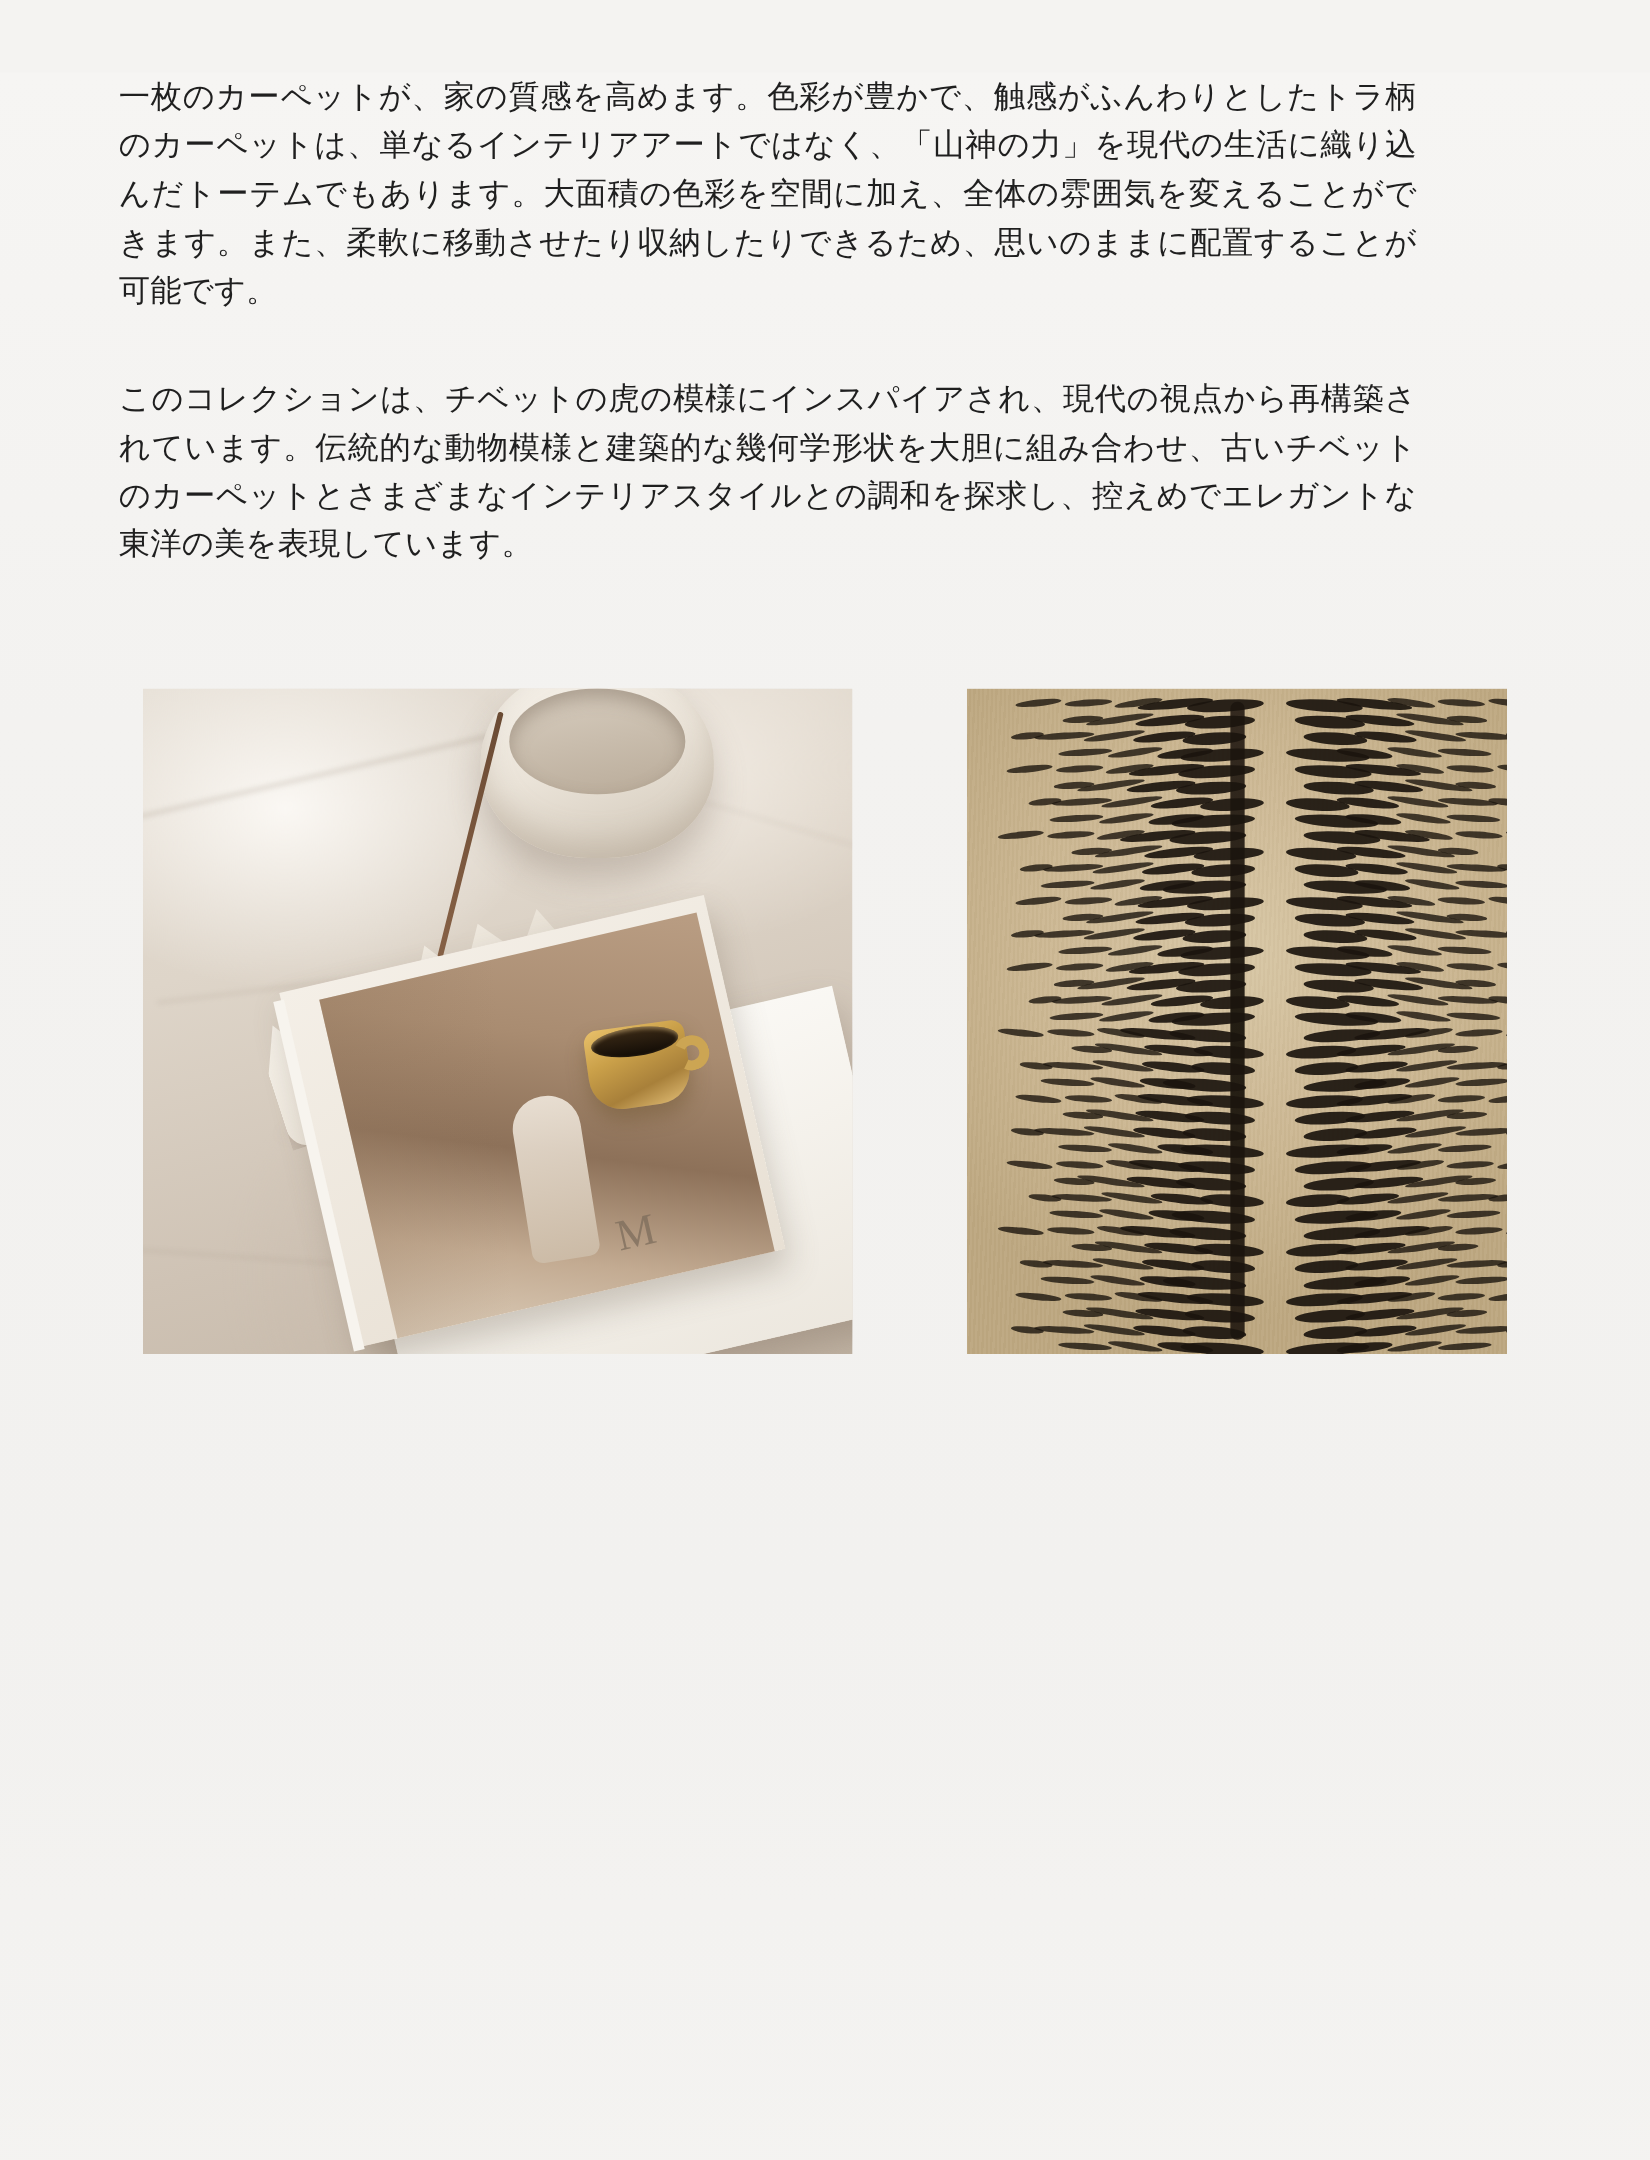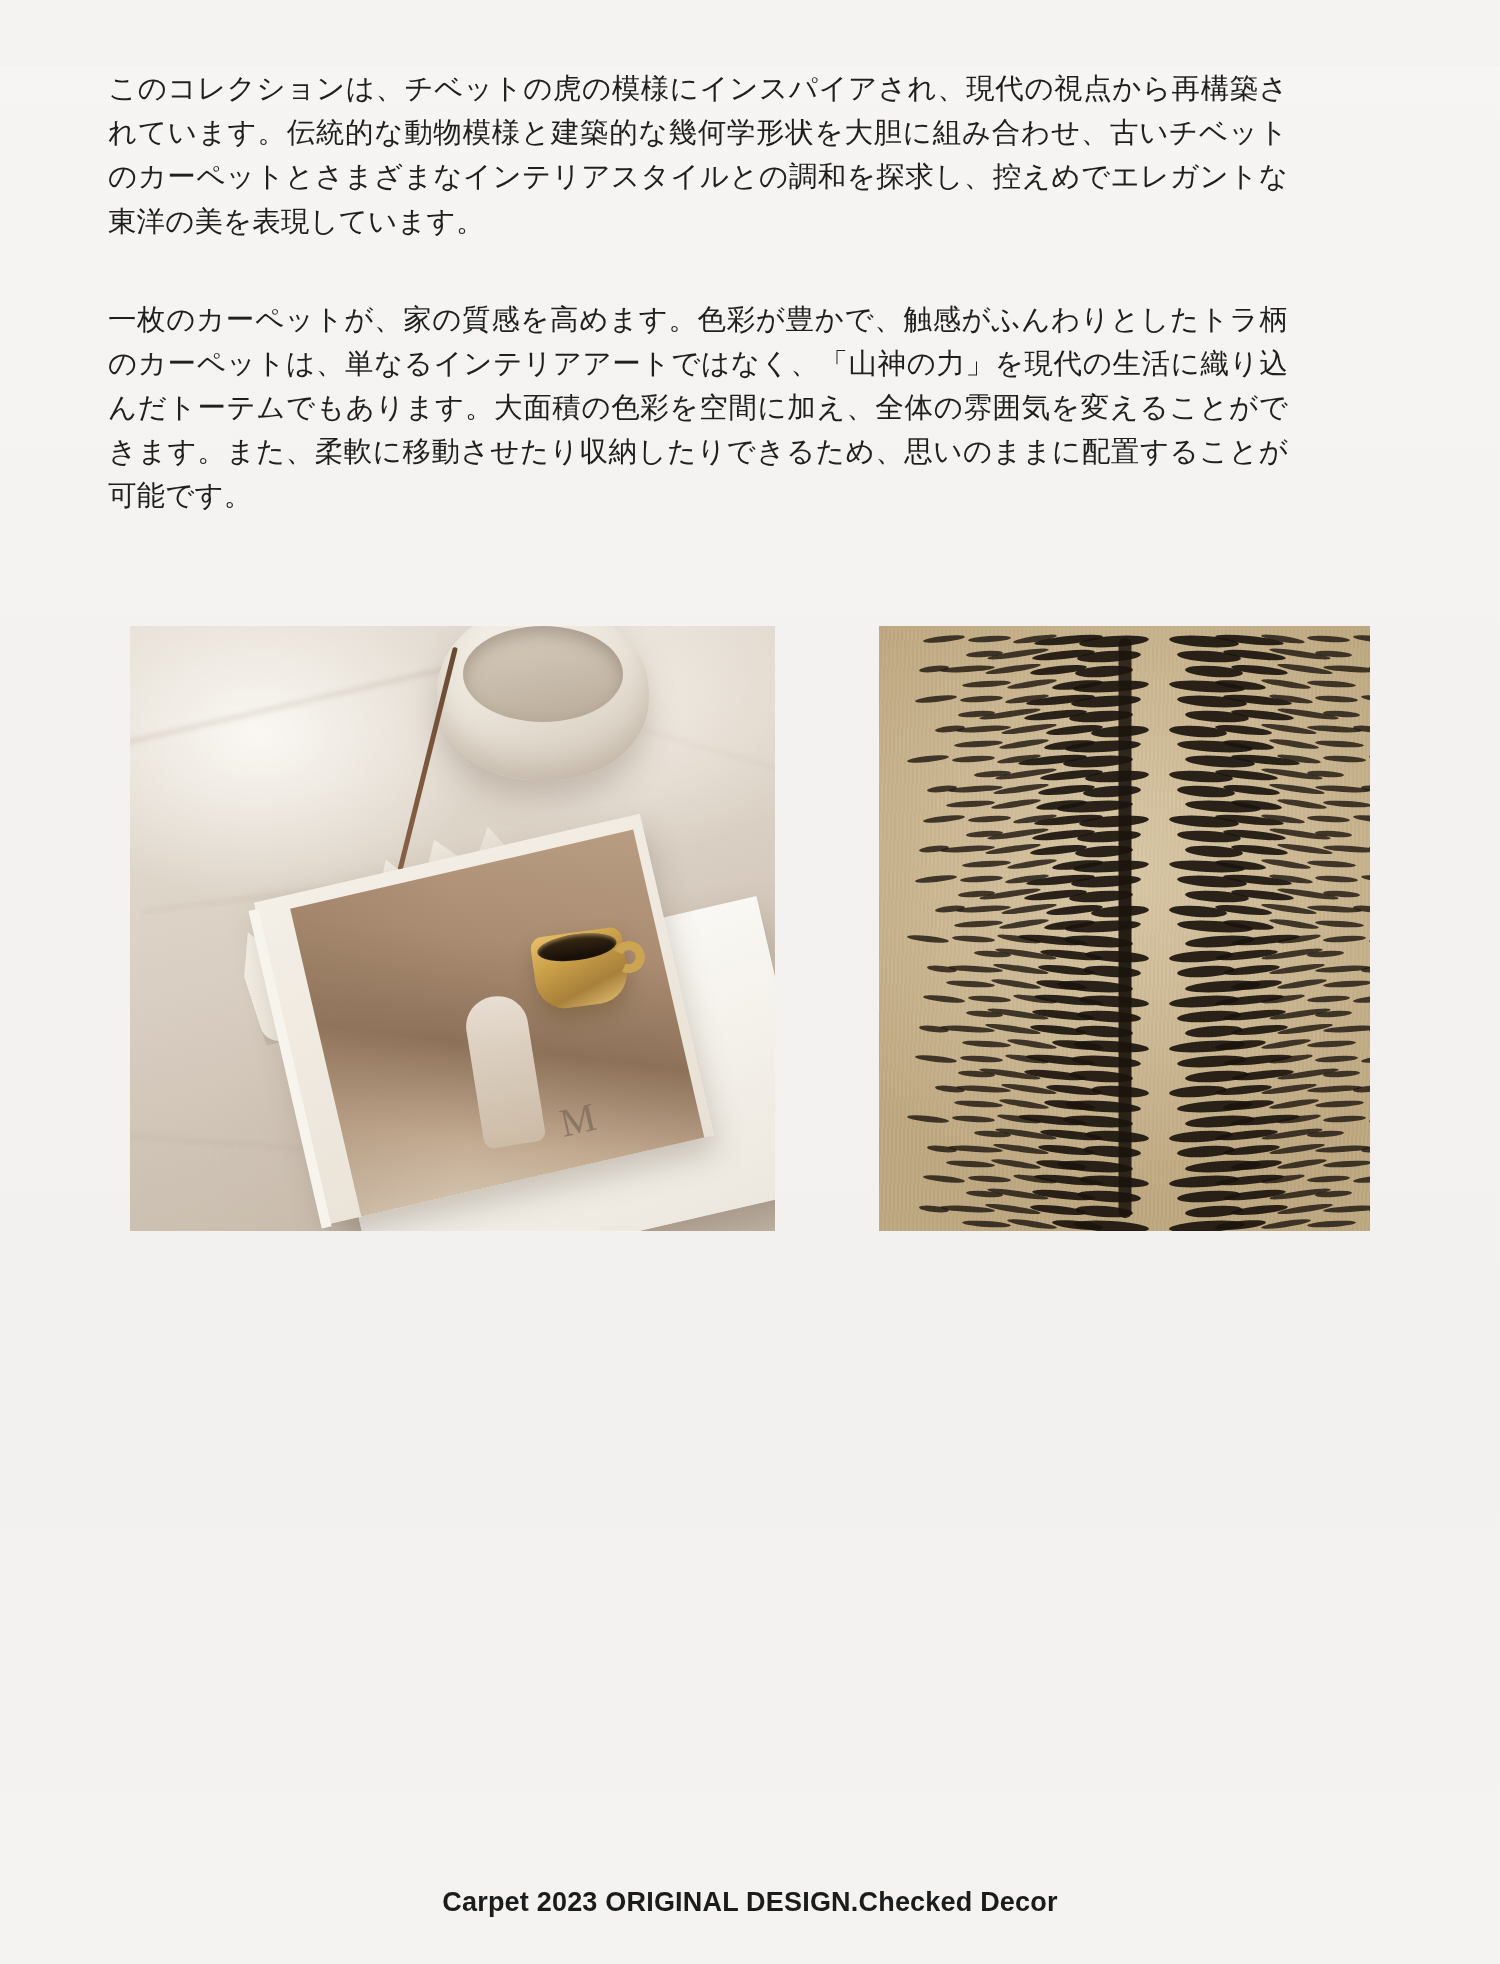--- a/index.html
+++ b/index.html
@@ -275,22 +275,22 @@
 </style>
 </head>
 <body>
 
 <div class="page">
 
   <div class="content">
 
 
     <div class="body-block">
+      <p class="para">一枚のカーペットが、家の質感を高めます。色彩が豊かで、触感がふんわりとしたトラ柄のカーペットは、単なるインテリアアートではなく、「山神の力」を現代の生活に織り込んだトーテムでもあります。大面積の色彩を空間に加え、全体の雰囲気を変えることができます。また、柔軟に移動させたり収納したりできるため、思いのままに配置することが可能です。</p>
       <p class="para">このコレクションは、チベットの虎の模様にインスパイアされ、現代の視点から再構築されています。伝統的な動物模様と建築的な幾何学形状を大胆に組み合わせ、古いチベットのカーペットとさまざまなインテリアスタイルとの調和を探求し、控えめでエレガントな東洋の美を表現しています。</p>
-      <p class="para">一枚のカーペットが、家の質感を高めます。色彩が豊かで、触感がふんわりとしたトラ柄のカーペットは、単なるインテリアアートではなく、「山神の力」を現代の生活に織り込んだトーテムでもあります。大面積の色彩を空間に加え、全体の雰囲気を変えることができます。また、柔軟に移動させたり収納したりできるため、思いのままに配置することが可能です。</p>
     </div>
 
   </div>
 
   <div class="image-row">
 
     <figure class="photo left">
       <div class="marble-bg"></div>
       <div class="marble-veins">
         <div class="vein v1"></div>
@@ -688,15 +688,14 @@
           <div class="stripe t" style="left:83px;top:595px;width:49px;transform:rotate(3.6deg);"></div>
           <div class="stripe " style="left:290px;top:595px;width:76px;transform:rotate(-3.6deg);"></div>
           <div class="stripe s" style="left:336px;top:595px;width:51px;transform:rotate(-6.0deg);"></div>
           <div class="stripe t" style="left:382px;top:595px;width:50px;transform:rotate(-8.4deg);"></div>
           <div class="stripe t" style="left:428px;top:595px;width:49px;transform:rotate(-3.6deg);"></div>
         </div>
     </figure>
 
   </div>
 
-  <div class="footer">Carpet 2023 ORIGINAL DESIGN.Checked Decor</div>
 
 </div>
 
 </body></html>

